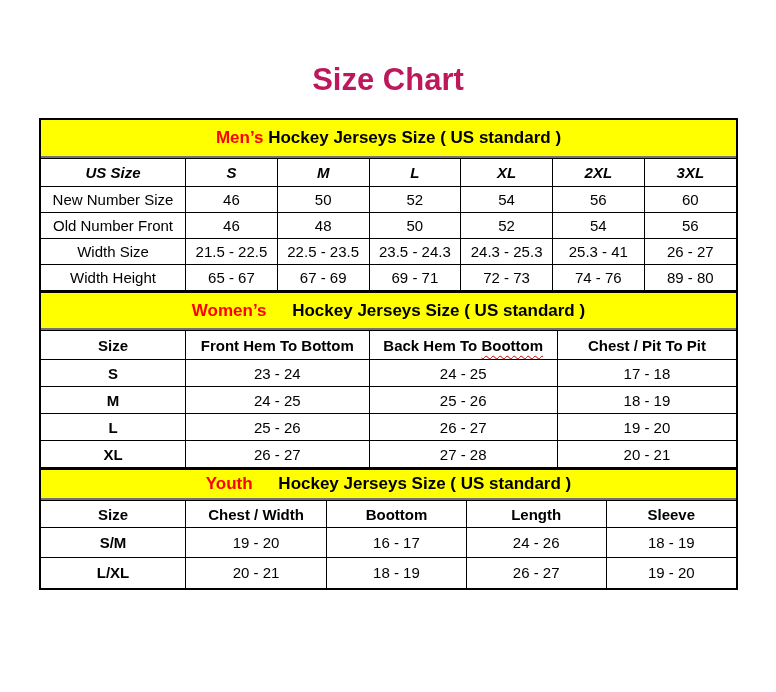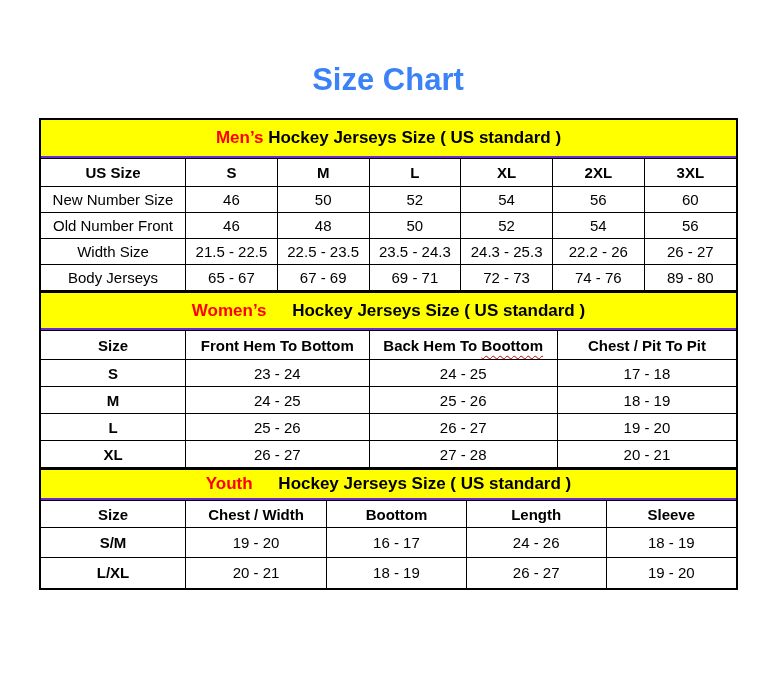--- a/index.html
+++ b/index.html
@@ -10,37 +10,37 @@
     height: 692px;
     font-family: "Liberation Sans", sans-serif;
     color: #000000;
     overflow: hidden;
   }
   .page-title {
     margin-top: 62px;
     text-align: center;
     font-size: 31px;
     font-weight: 700;
-    color: #3b82f6;
+    color: #be185d;
     letter-spacing: 0px;
   }
   .chart-wrap {
     width: 695px;
     margin-left: 39px;
     margin-top: 20px;
     border: 2px solid #000000;
   }
   .banner {
     background: #ffff00;
     display: flex;
     align-items: center;
     justify-content: center;
     font-weight: 700;
     font-size: 17px;
-    border-bottom: 2px solid #6d28d9;
+    border-bottom: 2px solid #737373;
     white-space: pre;
   }
   .section + .section .banner {
     border-top: 2px solid #000000;
     gap: 21px;
   }
   .banner .hl {
     color: #ff0000;
   }
   table {
@@ -82,21 +82,21 @@
         <colgroup>
           <col style="width: 20.8%;">
           <col style="width: 13.2%;">
           <col style="width: 13.2%;">
           <col style="width: 13.2%;">
           <col style="width: 13.2%;">
           <col style="width: 13.2%;">
           <col style="width: 13.2%;">
         </colgroup>
         <thead>
-          <tr style="height: 28px;">
+          <tr style="height: 28px; font-style: italic;">
             <th>US Size</th>
             <th>S</th>
             <th>M</th>
             <th>L</th>
             <th>XL</th>
             <th>2XL</th>
             <th>3XL</th>
           </tr>
         </thead>
         <tbody>
@@ -117,25 +117,25 @@
             <td>52</td>
             <td>54</td>
             <td>56</td>
           </tr>
           <tr style="height: 26px;">
             <td>Width Size</td>
             <td>21.5 - 22.5</td>
             <td>22.5 - 23.5</td>
             <td>23.5 - 24.3</td>
             <td>24.3 - 25.3</td>
-            <td>22.2 - 26</td>
-            <td>26 - 27</td>
-          </tr>
-          <tr style="height: 26px;">
-            <td>Body Jerseys</td>
+            <td>25.3 - 41</td>
+            <td>26 - 27</td>
+          </tr>
+          <tr style="height: 26px;">
+            <td>Width Height</td>
             <td>65 - 67</td>
             <td>67 - 69</td>
             <td>69 - 71</td>
             <td>72 - 73</td>
             <td>74 - 76</td>
             <td>89 - 80</td>
           </tr>
         </tbody>
       </table>
     </div>

